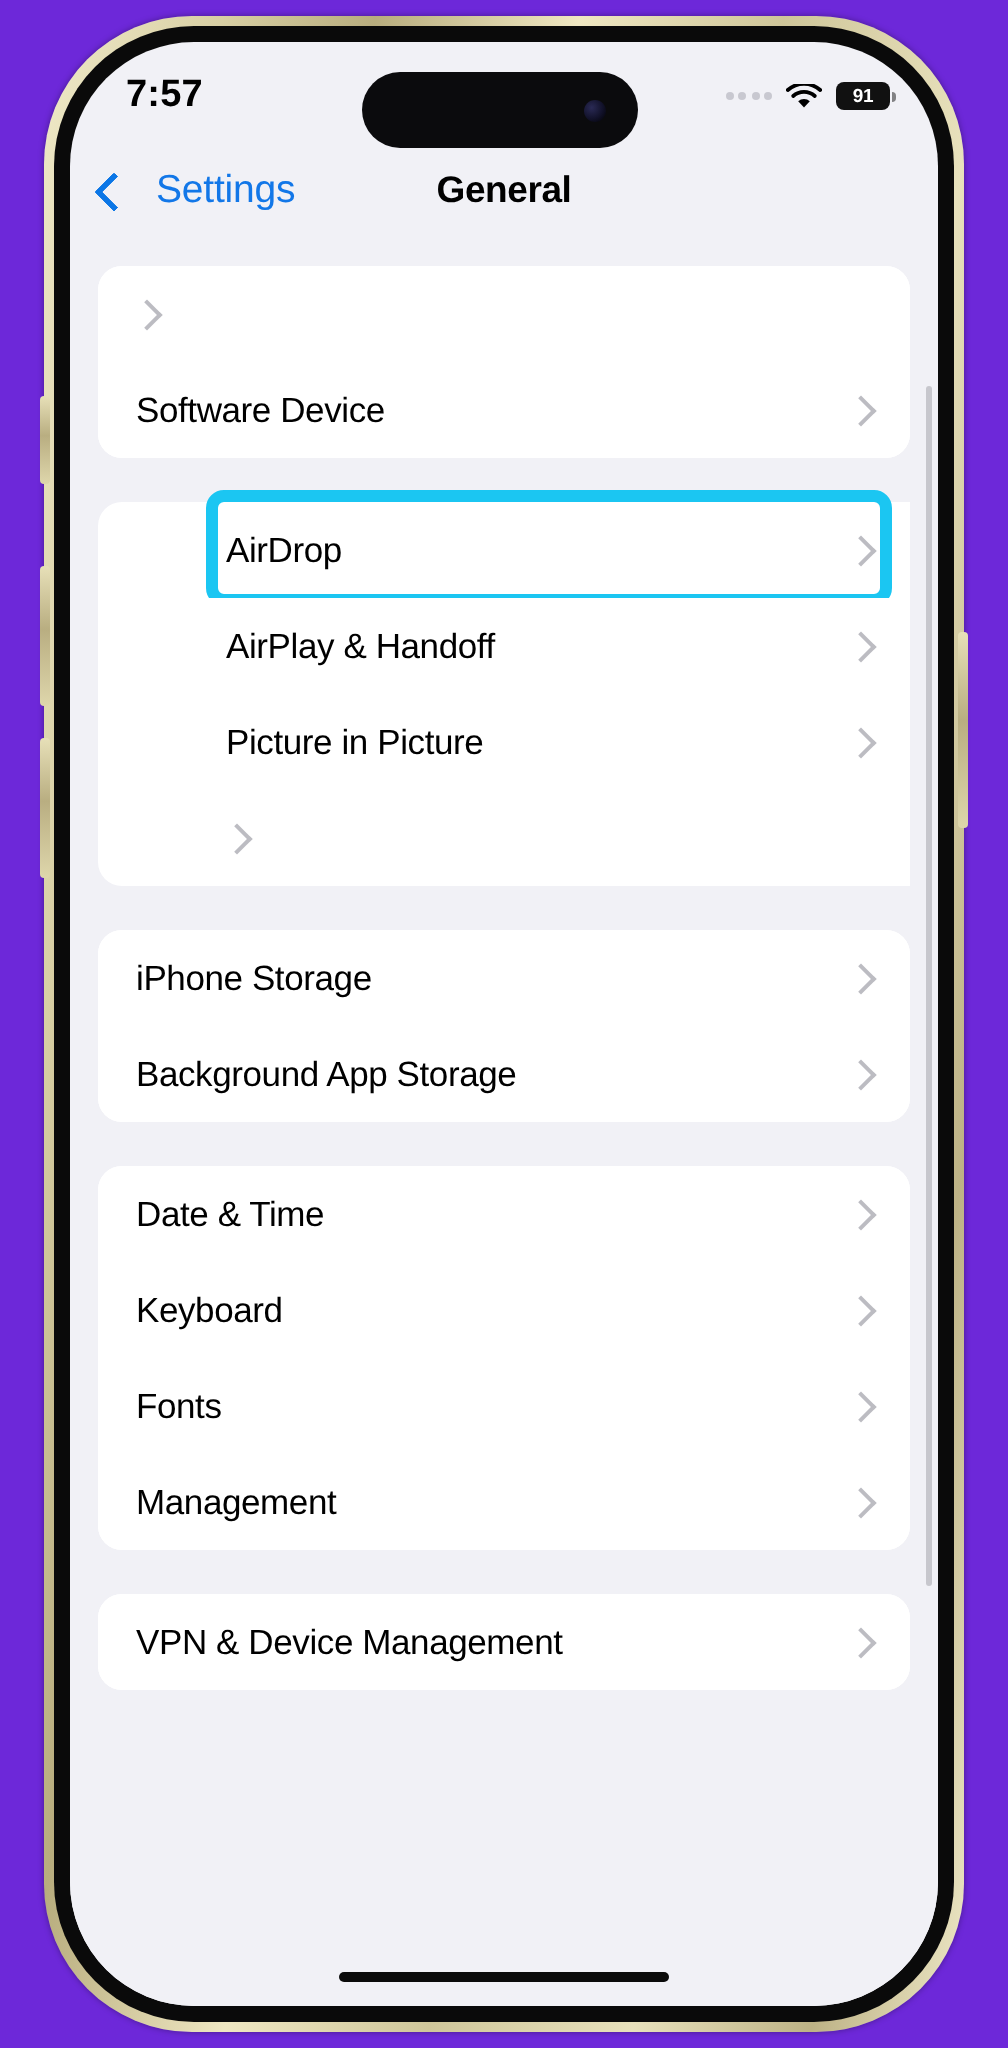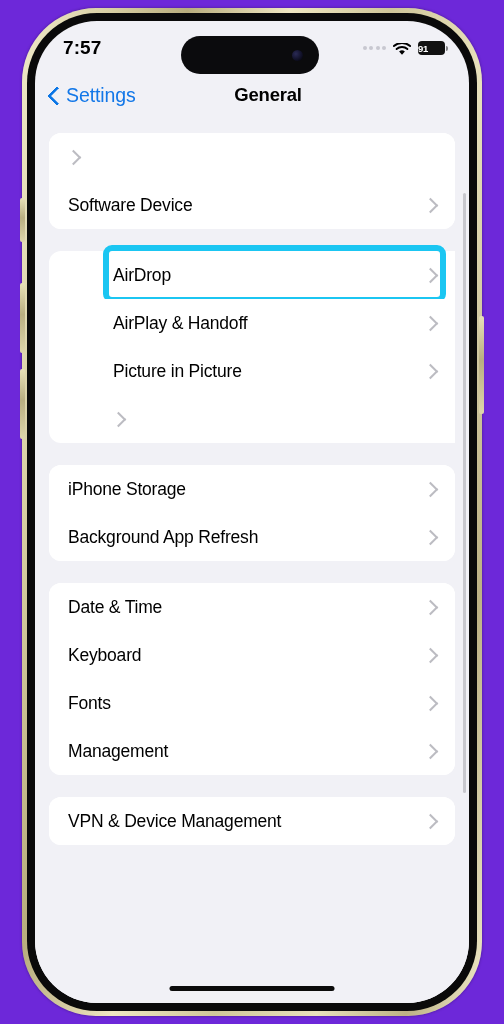--- a/index.html
+++ b/index.html
@@ -53,21 +53,21 @@
   .status-time{
     font-size:19px; font-weight:700; color:#000; letter-spacing:.1px;
     margin-top:4px;
   }
   .status-right{ display:flex; align-items:center; gap:7px; margin-top:4px;}
   .sig-dots{ display:flex; gap:2.5px; align-items:flex-end; }
   .sig-dots i{ display:block; width:4px; height:4px; border-radius:50%; background:#c8c8d0; }
   .wifi{ width:18px; height:13px; position:relative; }
   .battery{
     width:27px; height:14px; border-radius:4px; background:#111;
-    display:flex; align-items:center; 
+    display:flex; align-items:center; justify-content:center;
     position:relative;
   }
   .battery span{ color:#fff; font-size:9.5px; font-weight:700; letter-spacing:-.2px; }
   .battery::after{
     content:""; position:absolute; right:-3px; top:4.5px;
     width:2px; height:5px; border-radius:0 2px 2px 0; background:#111; opacity:.5;
   }
 
   
   .dynamic-island{
@@ -80,36 +80,36 @@
     width:11px; height:11px; border-radius:50%;
     background:radial-gradient(circle at 35% 35%, #2a2a55 0%, #12122a 55%, #000 100%);
   }
 
   
   .nav-bar{
     position:absolute; left:0; top:50px; width:434px; height:48px;
   }
   .nav-back{
     position:absolute; left:5px; top:0; height:48px;
-    display:flex; align-items:center; gap:7px; padding:0 8px;
+    display:flex; align-items:center; gap:19px; padding:0 8px;
     background:none; border:none; cursor:pointer;
   }
   .nav-back .chev{
     width:11px; height:19px; position:relative;
   }
   .nav-back .chev::before{
     content:""; position:absolute; left:2px; top:3px;
     width:11px; height:11px;
     border-left:3px solid #0b76e6; border-bottom:3px solid #0b76e6;
     transform:rotate(45deg);
     border-radius:1px;
   }
   .nav-back-label{ font-size:19.5px; color:#1277e8; letter-spacing:-.1px; }
   .nav-title{
-    position:absolute; left:16px; top:0; width:434px; height:48px;
+    position:absolute; left:0; top:0; width:434px; height:48px;
     display:flex; align-items:center; justify-content:center;
     font-size:18.5px; font-weight:700; color:#000; letter-spacing:-.2px;
     pointer-events:none;
   }
 
   
   .content{
     position:absolute; left:0; top:98px; width:434px; height:884px;
     background:#f1f1f6;
   }
@@ -248,21 +248,21 @@
         </div>
         <div class="group">
           <div class="hl-host">
             <div class="row">
               <div class="row-label">iPhone Storage</div>
               <div class="row-chevron"></div>
             </div>
           </div>
           <div class="hl-host">
             <div class="row">
-              <div class="row-label">Background App Refresh</div>
+              <div class="row-label">Background App Storage</div>
               <div class="row-chevron"></div>
             </div>
           </div>
         </div>
         <div class="group">
           <div class="hl-host">
             <div class="row">
               <div class="row-label">Date &amp; Time</div>
               <div class="row-chevron"></div>
             </div>

